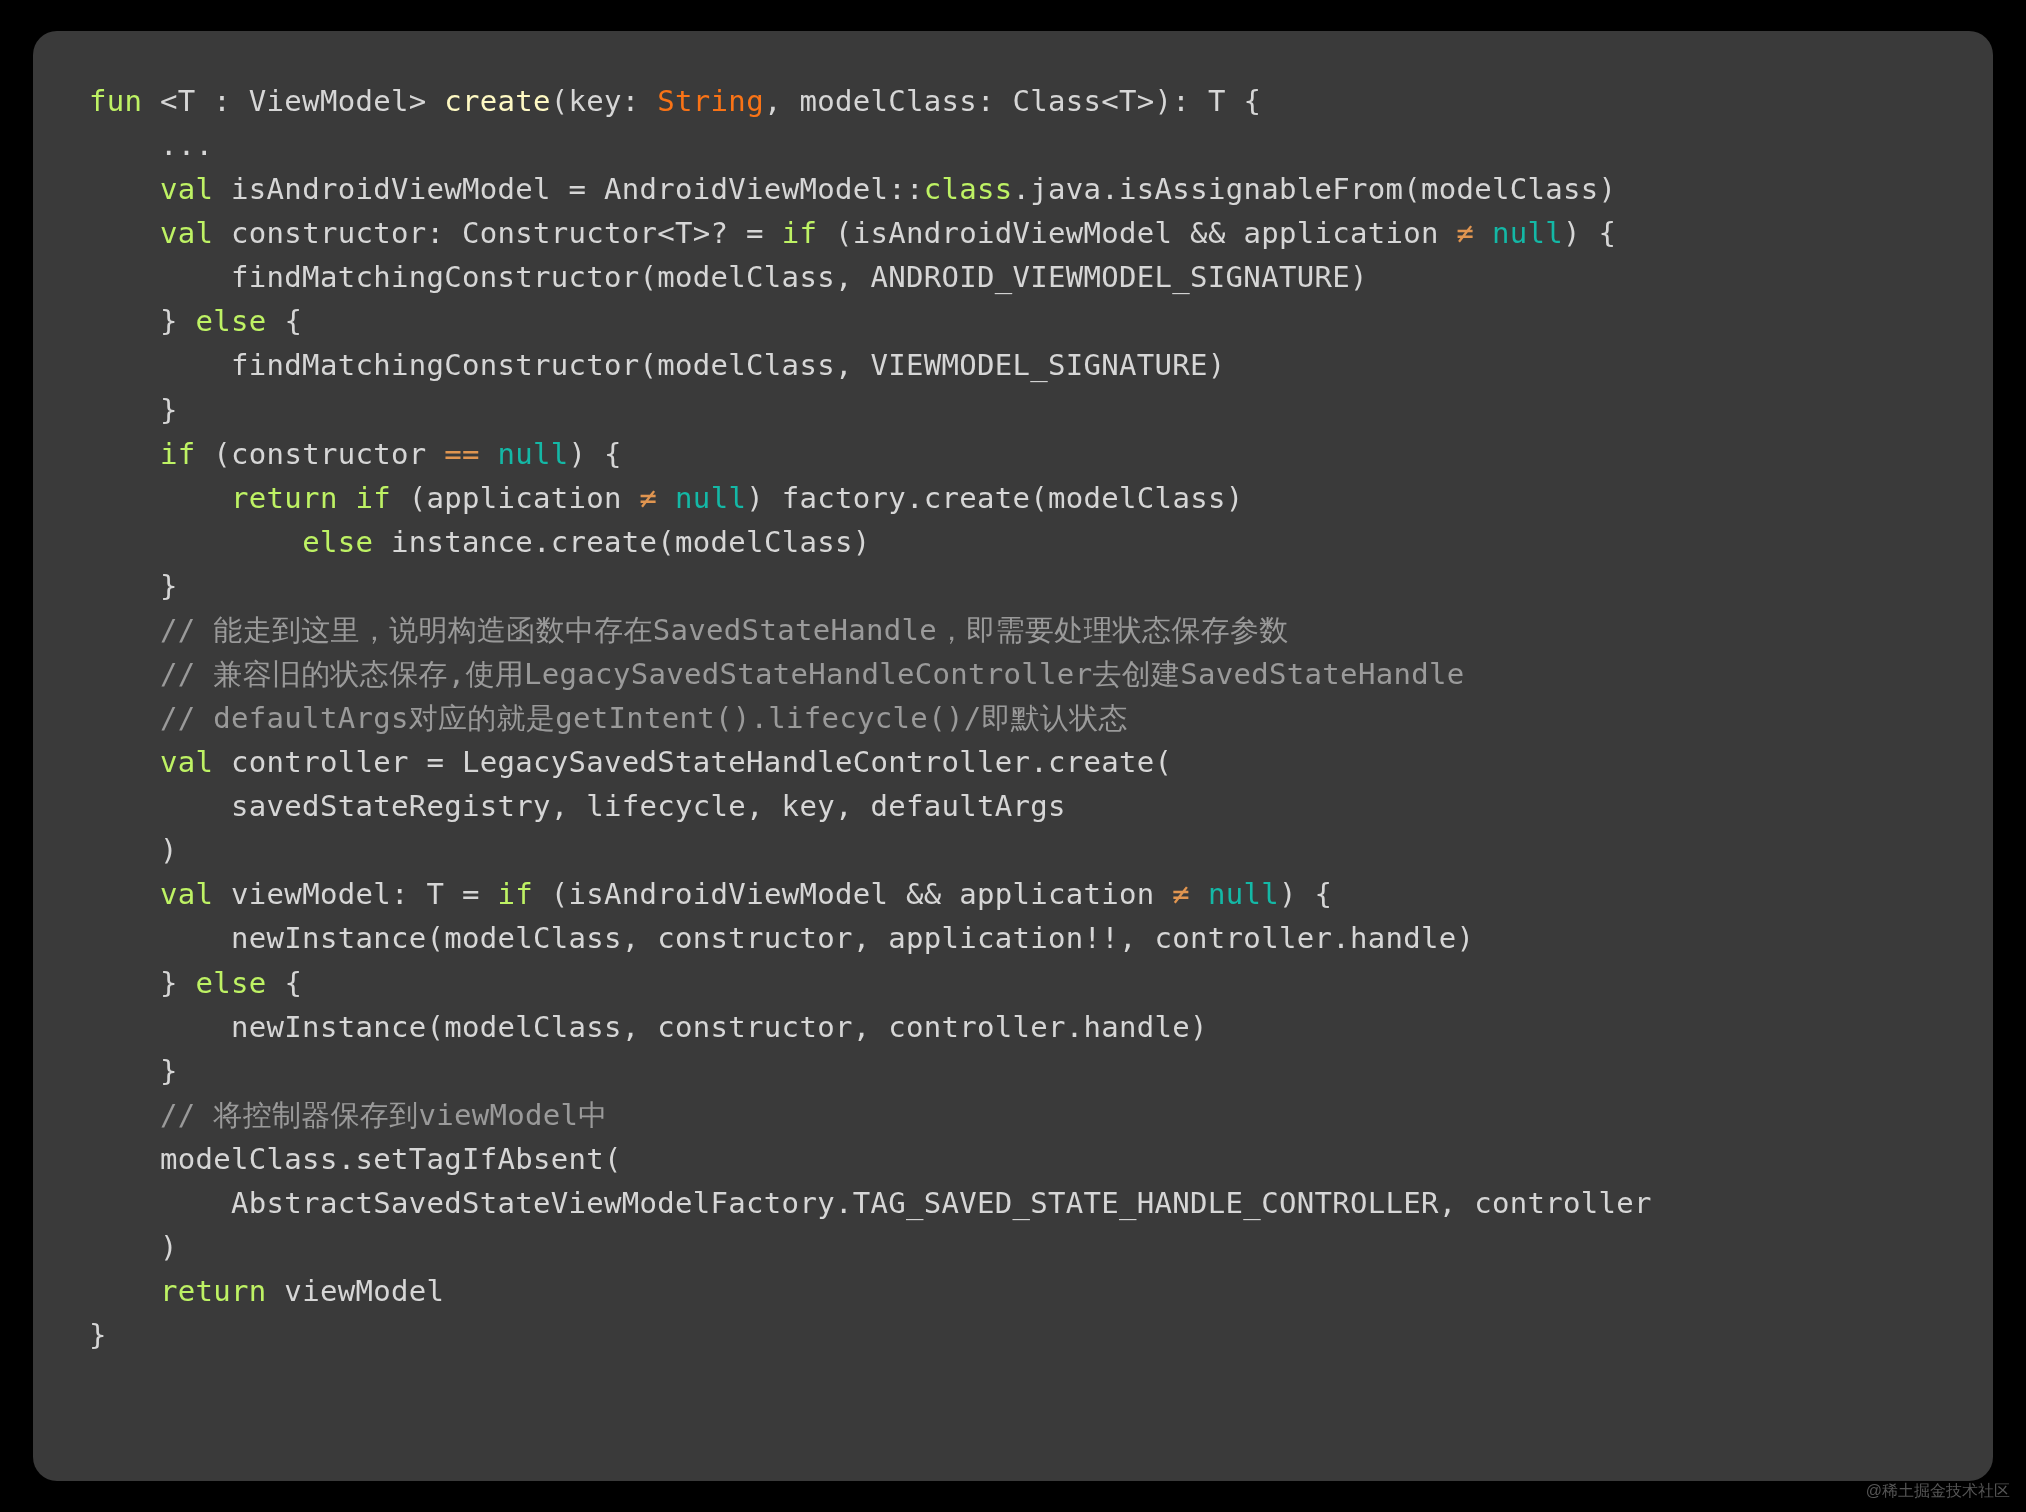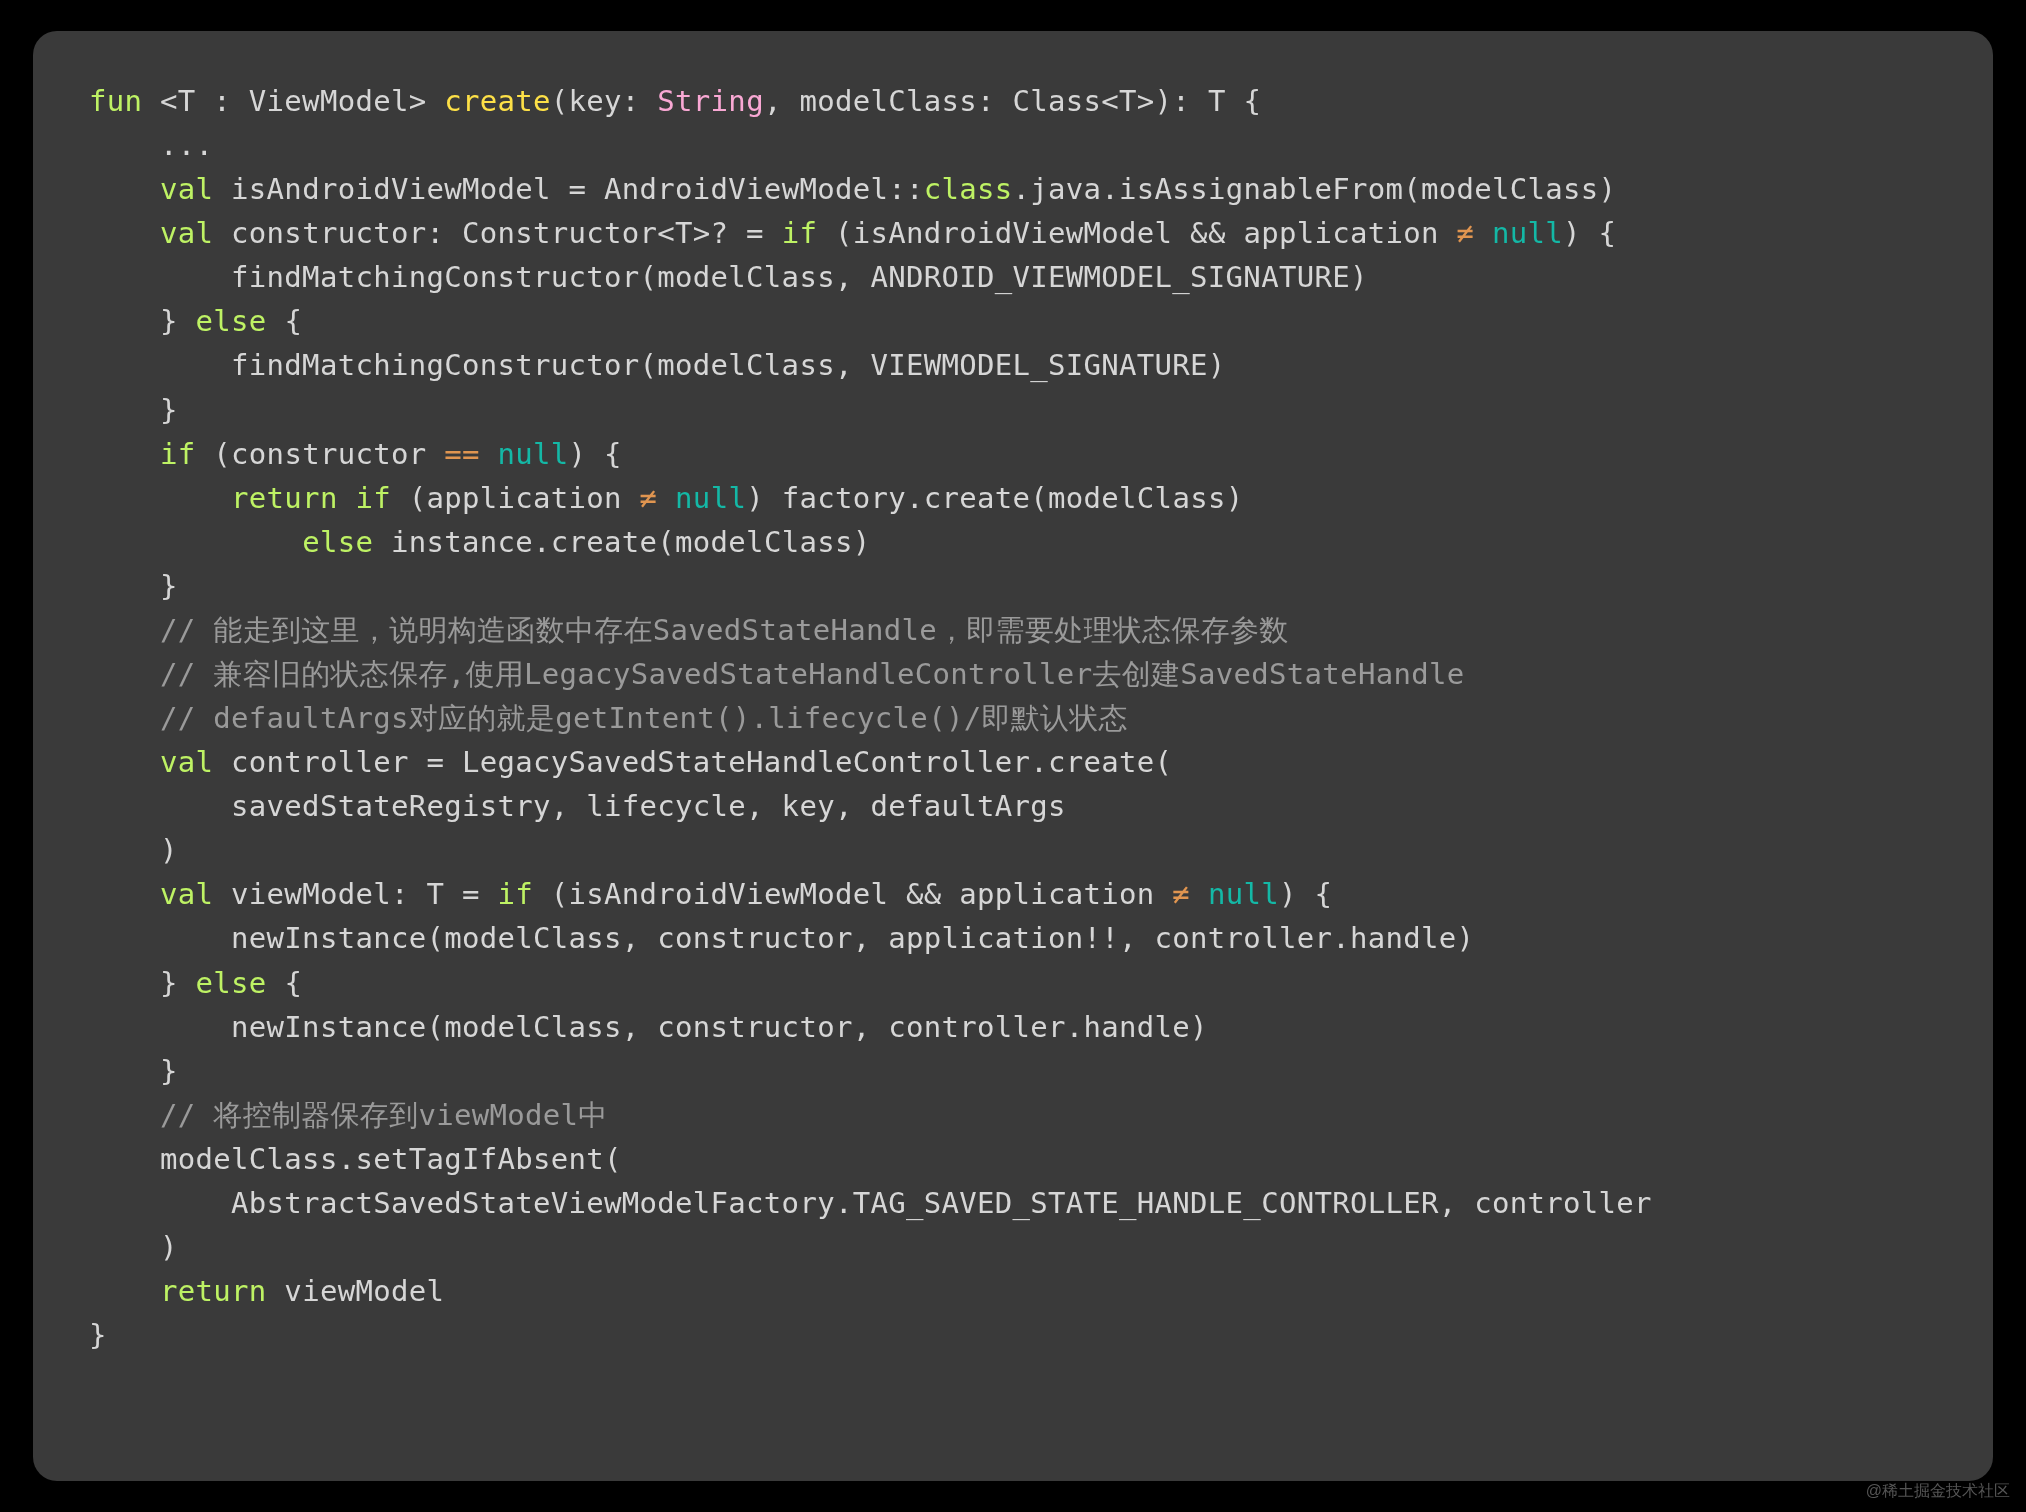--- a/index.html
+++ b/index.html
@@ -23,22 +23,22 @@
     }
     pre {
       white-space: pre;
       line-height: 1.52;
       font-size: 29px;
       color: #d6d6d6;
       font-family: inherit;
       letter-spacing: 0.3px;
     }
     .kw { color: #bef264; }       
-    .fn { color: #fde047; }       
-    .type { color: #f9a8d4; }     
+    .fn { color: #fef9c3; }       
+    .type { color: #f97316; }     
     .cls { color: #bef264; }      
     .null { color: #14b8a6; }     
     .op { color: #e09550; }       
     .comment { color: #9a9a9a; }  
     .plain { color: #d6d6d6; }    
     
     .watermark {
       position: absolute;
       right: 16px;
       bottom: 10px;

